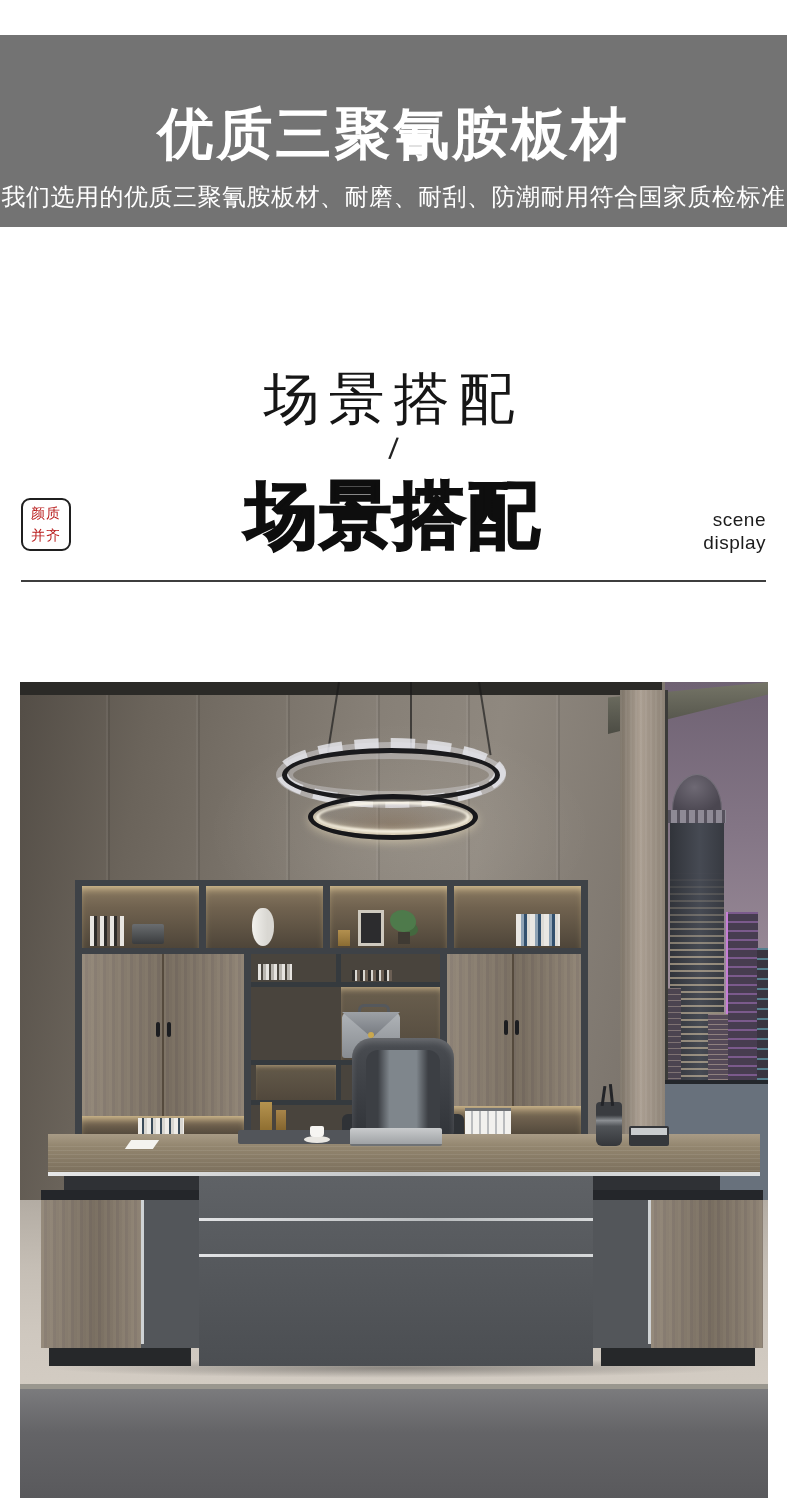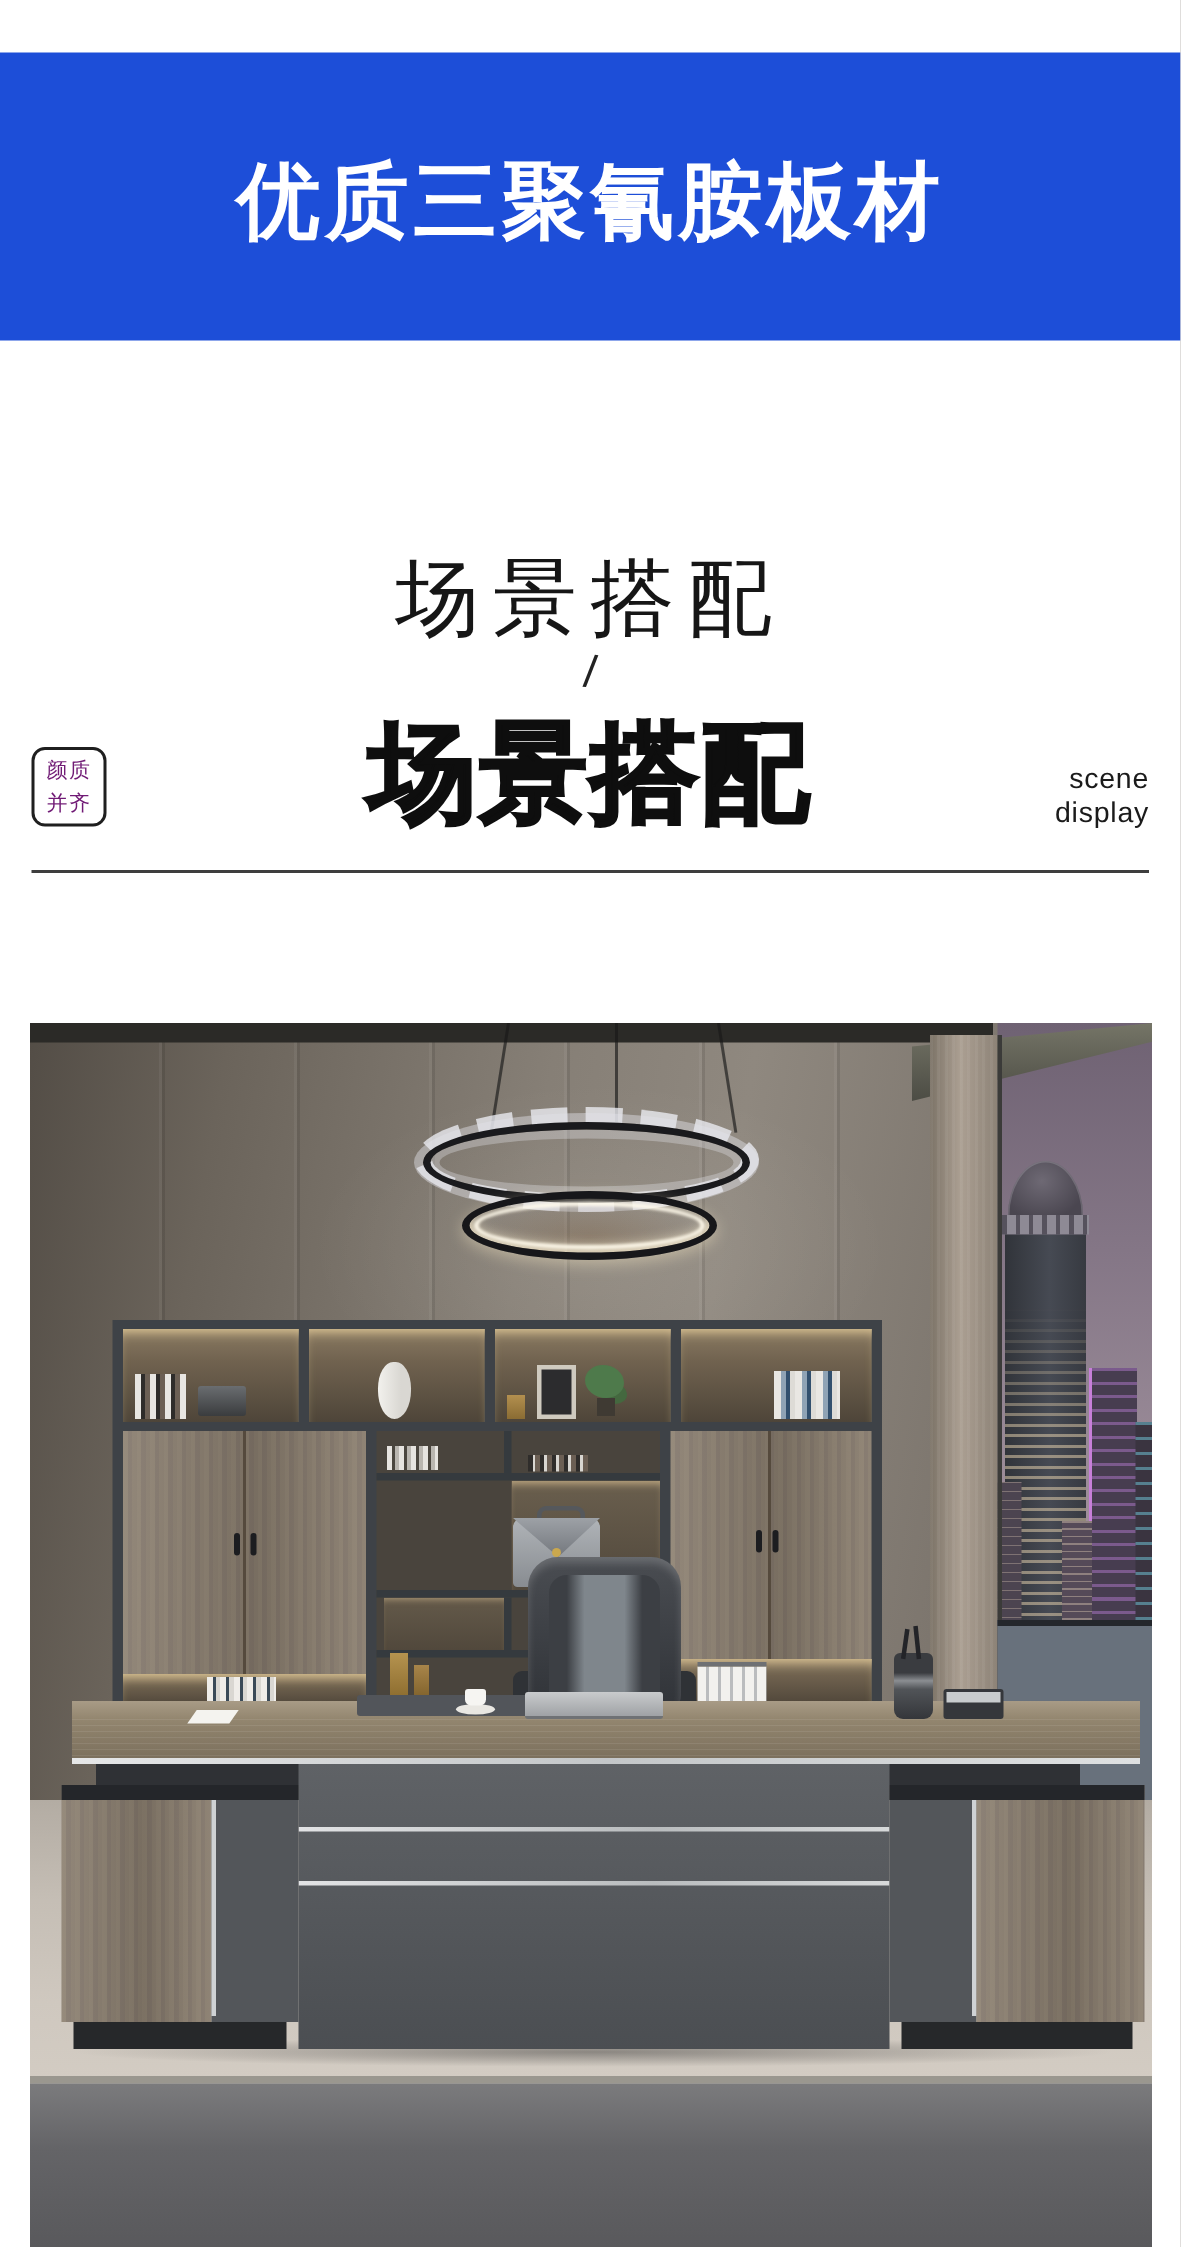--- a/index.html
+++ b/index.html
@@ -1,34 +1,34 @@
 <!DOCTYPE html>
 <html><head>
 <meta charset="utf-8">
 <style>
   html,body{margin:0;padding:0;background:#ffffff;}
   body{width:787px;height:1498px;position:relative;font-family:"Liberation Sans","DejaVu Sans",sans-serif;overflow:hidden;}
 
   
-  .banner{position:absolute;left:0;top:35px;width:787px;height:192px;background:#1d4ed8;}
+  .banner{position:absolute;left:0;top:35px;width:787px;height:192px;background:#737373;}
   .banner-title{position:absolute;left:0;top:62px;width:100%;text-align:center;color:#fff;
     font-size:56px;font-weight:bold;letter-spacing:3px;}
   .banner-sub{position:absolute;left:0;top:146px;width:100%;text-align:center;color:#fff;
     font-size:24px;letter-spacing:0.5px;}
 
   
   .sec-heading{position:absolute;left:0;top:362px;width:100%;text-align:center;color:#161616;
     font-size:56px;font-weight:400;letter-spacing:9px;}
   .sec-slash{position:absolute;left:0;top:432px;width:100%;text-align:center;color:#222;
     font-size:30px;font-weight:300;transform:rotate(6deg);}
   .sec-subheading{position:absolute;left:0;top:468px;width:100%;text-align:center;color:#0e0e0e;
     font-size:72px;font-weight:900;-webkit-text-stroke:2px #0e0e0e;letter-spacing:2px;}
   .badge{position:absolute;left:21px;top:498px;width:46px;height:49px;border:2px solid #1f1f1f;
     border-radius:9px;display:flex;flex-direction:column;align-items:center;justify-content:center;
-    font-size:14px;line-height:1.55;color:#701a75;letter-spacing:1px;}
+    font-size:14px;line-height:1.55;color:#b91c1c;letter-spacing:1px;}
   .side-label{position:absolute;right:21px;top:508px;text-align:right;color:#1b1b1b;
     font-size:19px;font-weight:300;line-height:1.22;letter-spacing:0.5px;}
   .divider{position:absolute;left:21px;top:580px;width:745px;height:2px;background:#3e3e3e;}
 
   
   .photo{position:absolute;left:20px;top:682px;width:748px;height:816px;overflow:hidden;background:#7e766d;}
   .photo div{position:absolute;}
 
   .wall{left:0;top:0;width:748px;height:524px;
     background:linear-gradient(100deg,#534d46 0%,#6b645b 16%,#867f76 42%,#8f887f 58%,#7d766e 80%,#6d6760 100%);}
@@ -194,20 +194,21 @@
   .pen1{left:582px;top:404px;width:3px;height:20px;background:#232428;transform:rotate(8deg);}
   .pen2{left:590px;top:402px;width:3px;height:22px;background:#232428;transform:rotate(-6deg);}
   .card-holder{left:609px;top:444px;width:40px;height:20px;background:#35373b;border-radius:2px;}
   .card-holder-top{left:611px;top:446px;width:36px;height:7px;background:#c9ccce;}
 </style>
 </head>
 <body>
 
 <div class="banner">
   <div class="banner-title">优质三聚氰胺板材</div>
+  <div class="banner-sub">我们选用的优质三聚氰胺板材、耐磨、耐刮、防潮耐用符合国家质检标准</div>
 </div>
 
 <div class="sec-heading">场景搭配</div>
 <div class="sec-slash">/</div>
 <div class="sec-subheading">场景搭配</div>
 
 <div class="badge">
   <span>颜质</span>
   <span>并齐</span>
 </div>

